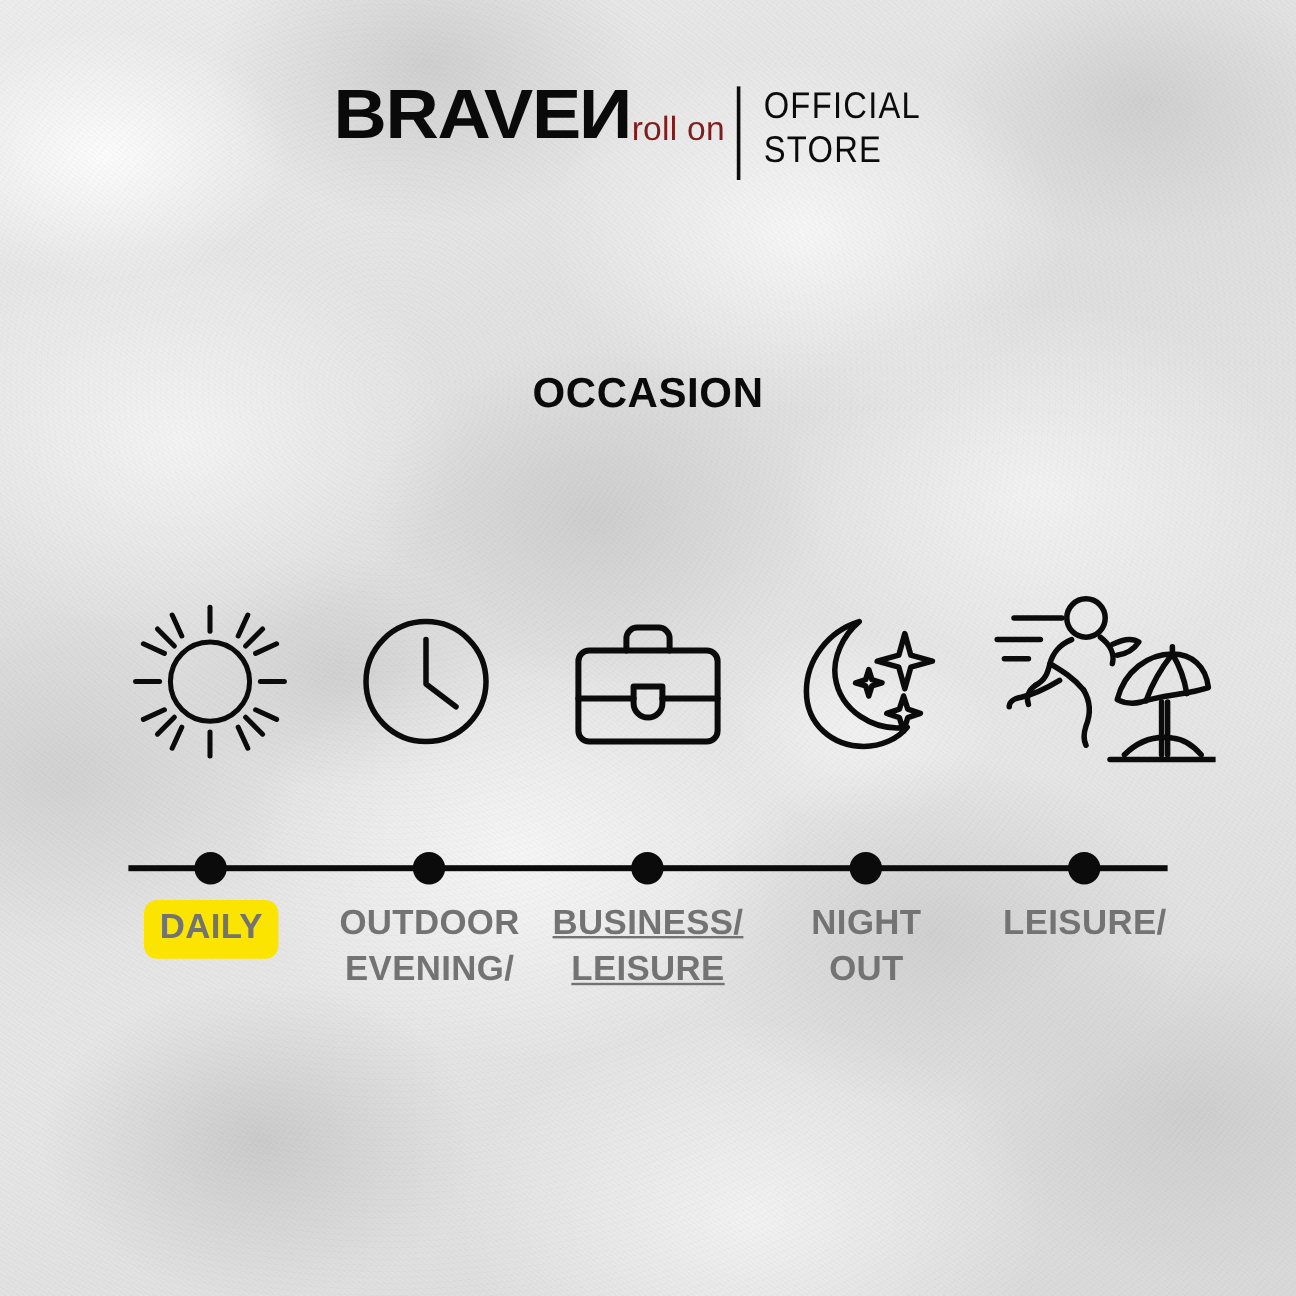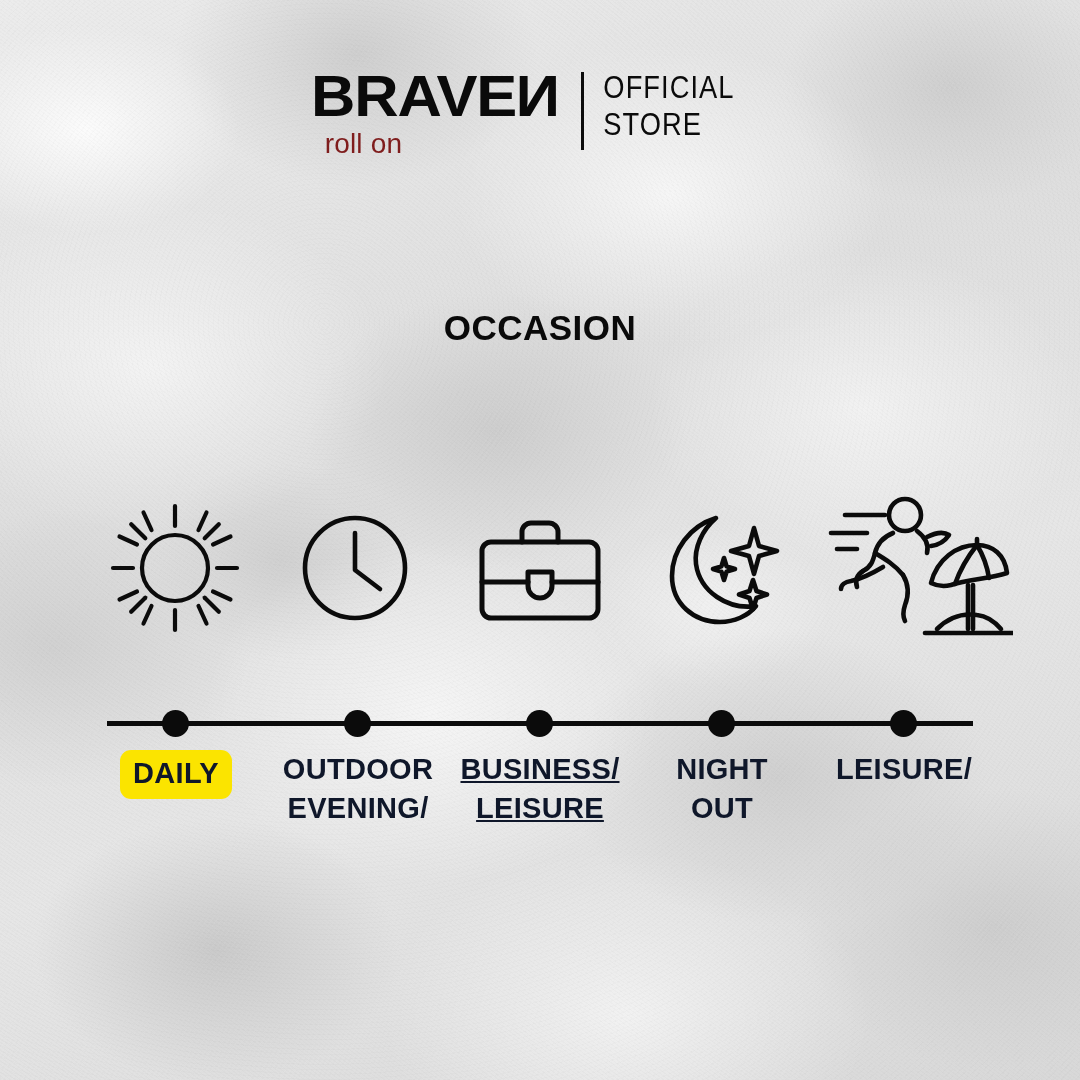--- a/index.html
+++ b/index.html
@@ -46,22 +46,22 @@
       repeating-linear-gradient(-54deg, rgba(255,255,255,.14) 0 1px, rgba(0,0,0,0) 1px 4px),
       repeating-radial-gradient(circle at 30% 30%, rgba(130,130,130,.08) 0 1px, rgba(0,0,0,0) 1px 5px);
   }
 
   
   #brand{
     position:absolute;left:0;right:0;top:68px;
     display:flex;justify-content:center;align-items:flex-start;
   }
   #brand-left{
-    display:flex;flex-direction:column;align-items:flex-start;
-    padding-right:22px;
+    display:flex;flex-direction:row;align-items:flex-end;
+    padding-right:10px;
   }
   #brand-wordmark{
     font-family:"Liberation Sans", sans-serif;
     font-weight:700;
     font-size:58px;
     letter-spacing:-1px;
     line-height:.96;
     color:#0a0a0a;
     transform:scaleX(1.06);
     transform-origin:right center;
@@ -122,21 +122,21 @@
     background:#0b0b0b;
   }
 
   #label-row{
     position:absolute;left:0;top:272px;width:866px;height:100px;
   }
   .label-cell{
     position:absolute;top:0;width:190px;
     text-align:center;
     font-size:29px;font-weight:700;letter-spacing:.3px;
-    line-height:1.33;color:#0f172a;
+    line-height:1.33;color:#737373;
   }
   .label-cell .chip{
     display:inline-block;
     padding:4px 13px 6px;
     border-radius:11px;
   }
   .label-cell.highlight .chip{
     background:#fbe400;
   }
 </style>

